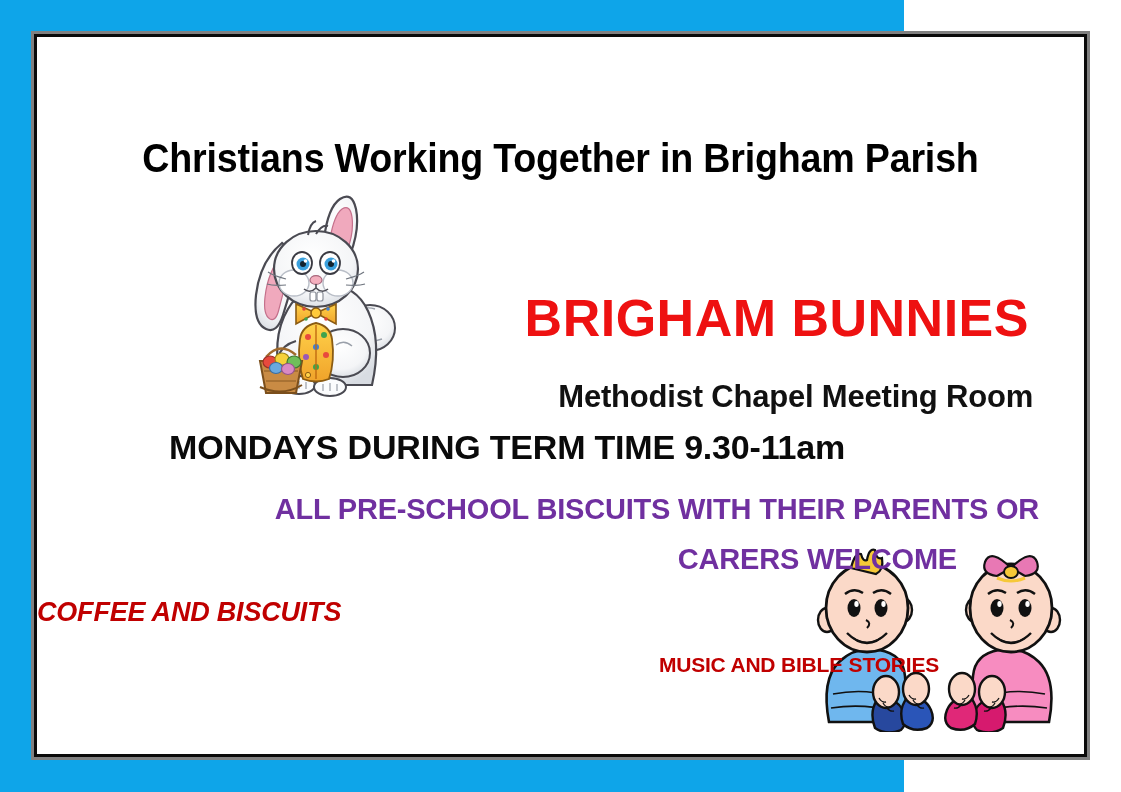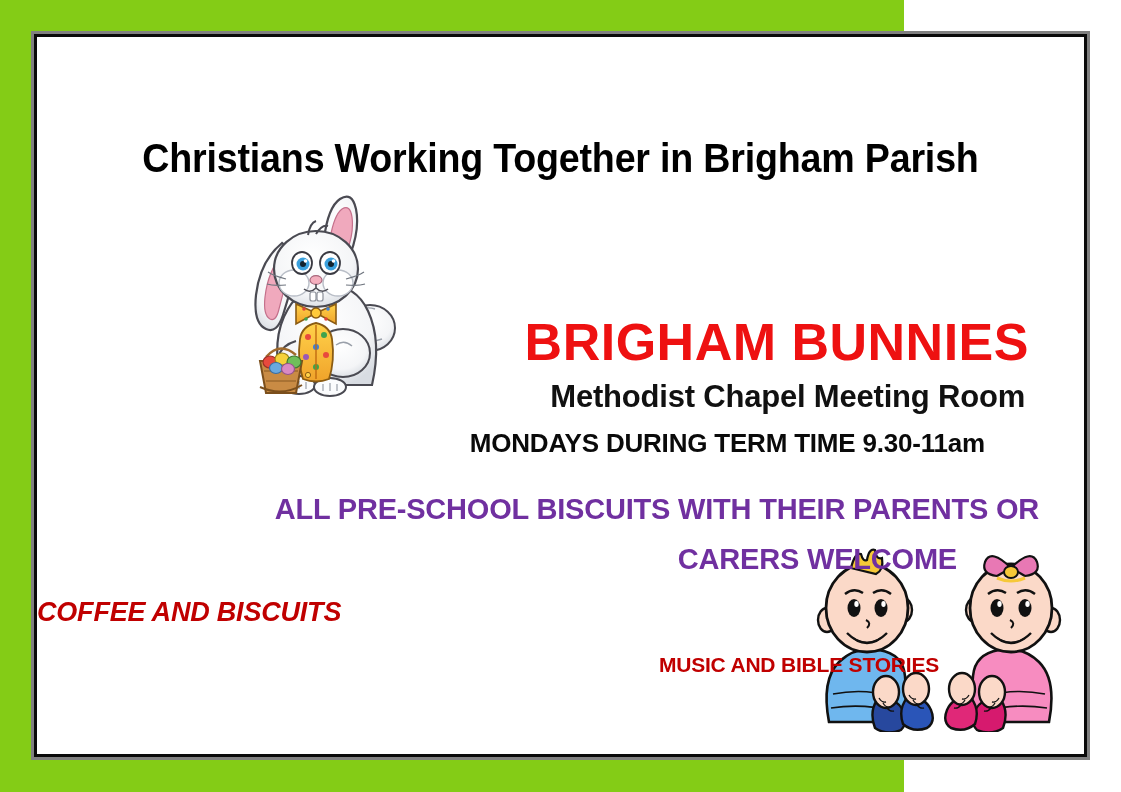--- a/index.html
+++ b/index.html
@@ -11,21 +11,21 @@
     width: 1121px;
     height: 792px;
     font-family: "Liberation Sans", sans-serif;
     overflow: hidden;
   }
 
   #poster-root {
     position: relative;
     width: 904px;
     height: 792px;
-    background: #84cc16;
+    background: #0ea5e9;
   }
 
   
   #poster-frame {
     position: absolute;
     left: 31px;
     top: 31px;
     width: 1059px;
     height: 729px;
     box-sizing: border-box;
@@ -71,36 +71,35 @@
     color: #000000;
   }
   #line-title {
     left: 0;
     width: 992px;
     top: 255px;
     text-align: right;
     font-size: 52px;
     color: #ee1111;
     letter-spacing: 0.5px;
-    margin-top: 24px;
   }
   #line-venue {
-    left: 0;
+    left: 8px;
     width: 988px;
     top: 344px;
     text-align: right;
     font-size: 31px;
     color: #111111;
   }
   #line-when {
-    left: 8px;
+    left: 0;
     width: 940px;
     top: 393px;
-    text-align: right;
-    font-size: 26px;
+    text-align: center;
+    font-size: 34px;
     color: #0a0a0a;
   }
   #line-welcome-1 {
     left: 0;
     width: 1002px;
     top: 458px;
     text-align: right;
     font-size: 29px;
     color: #7030a0;
   }

